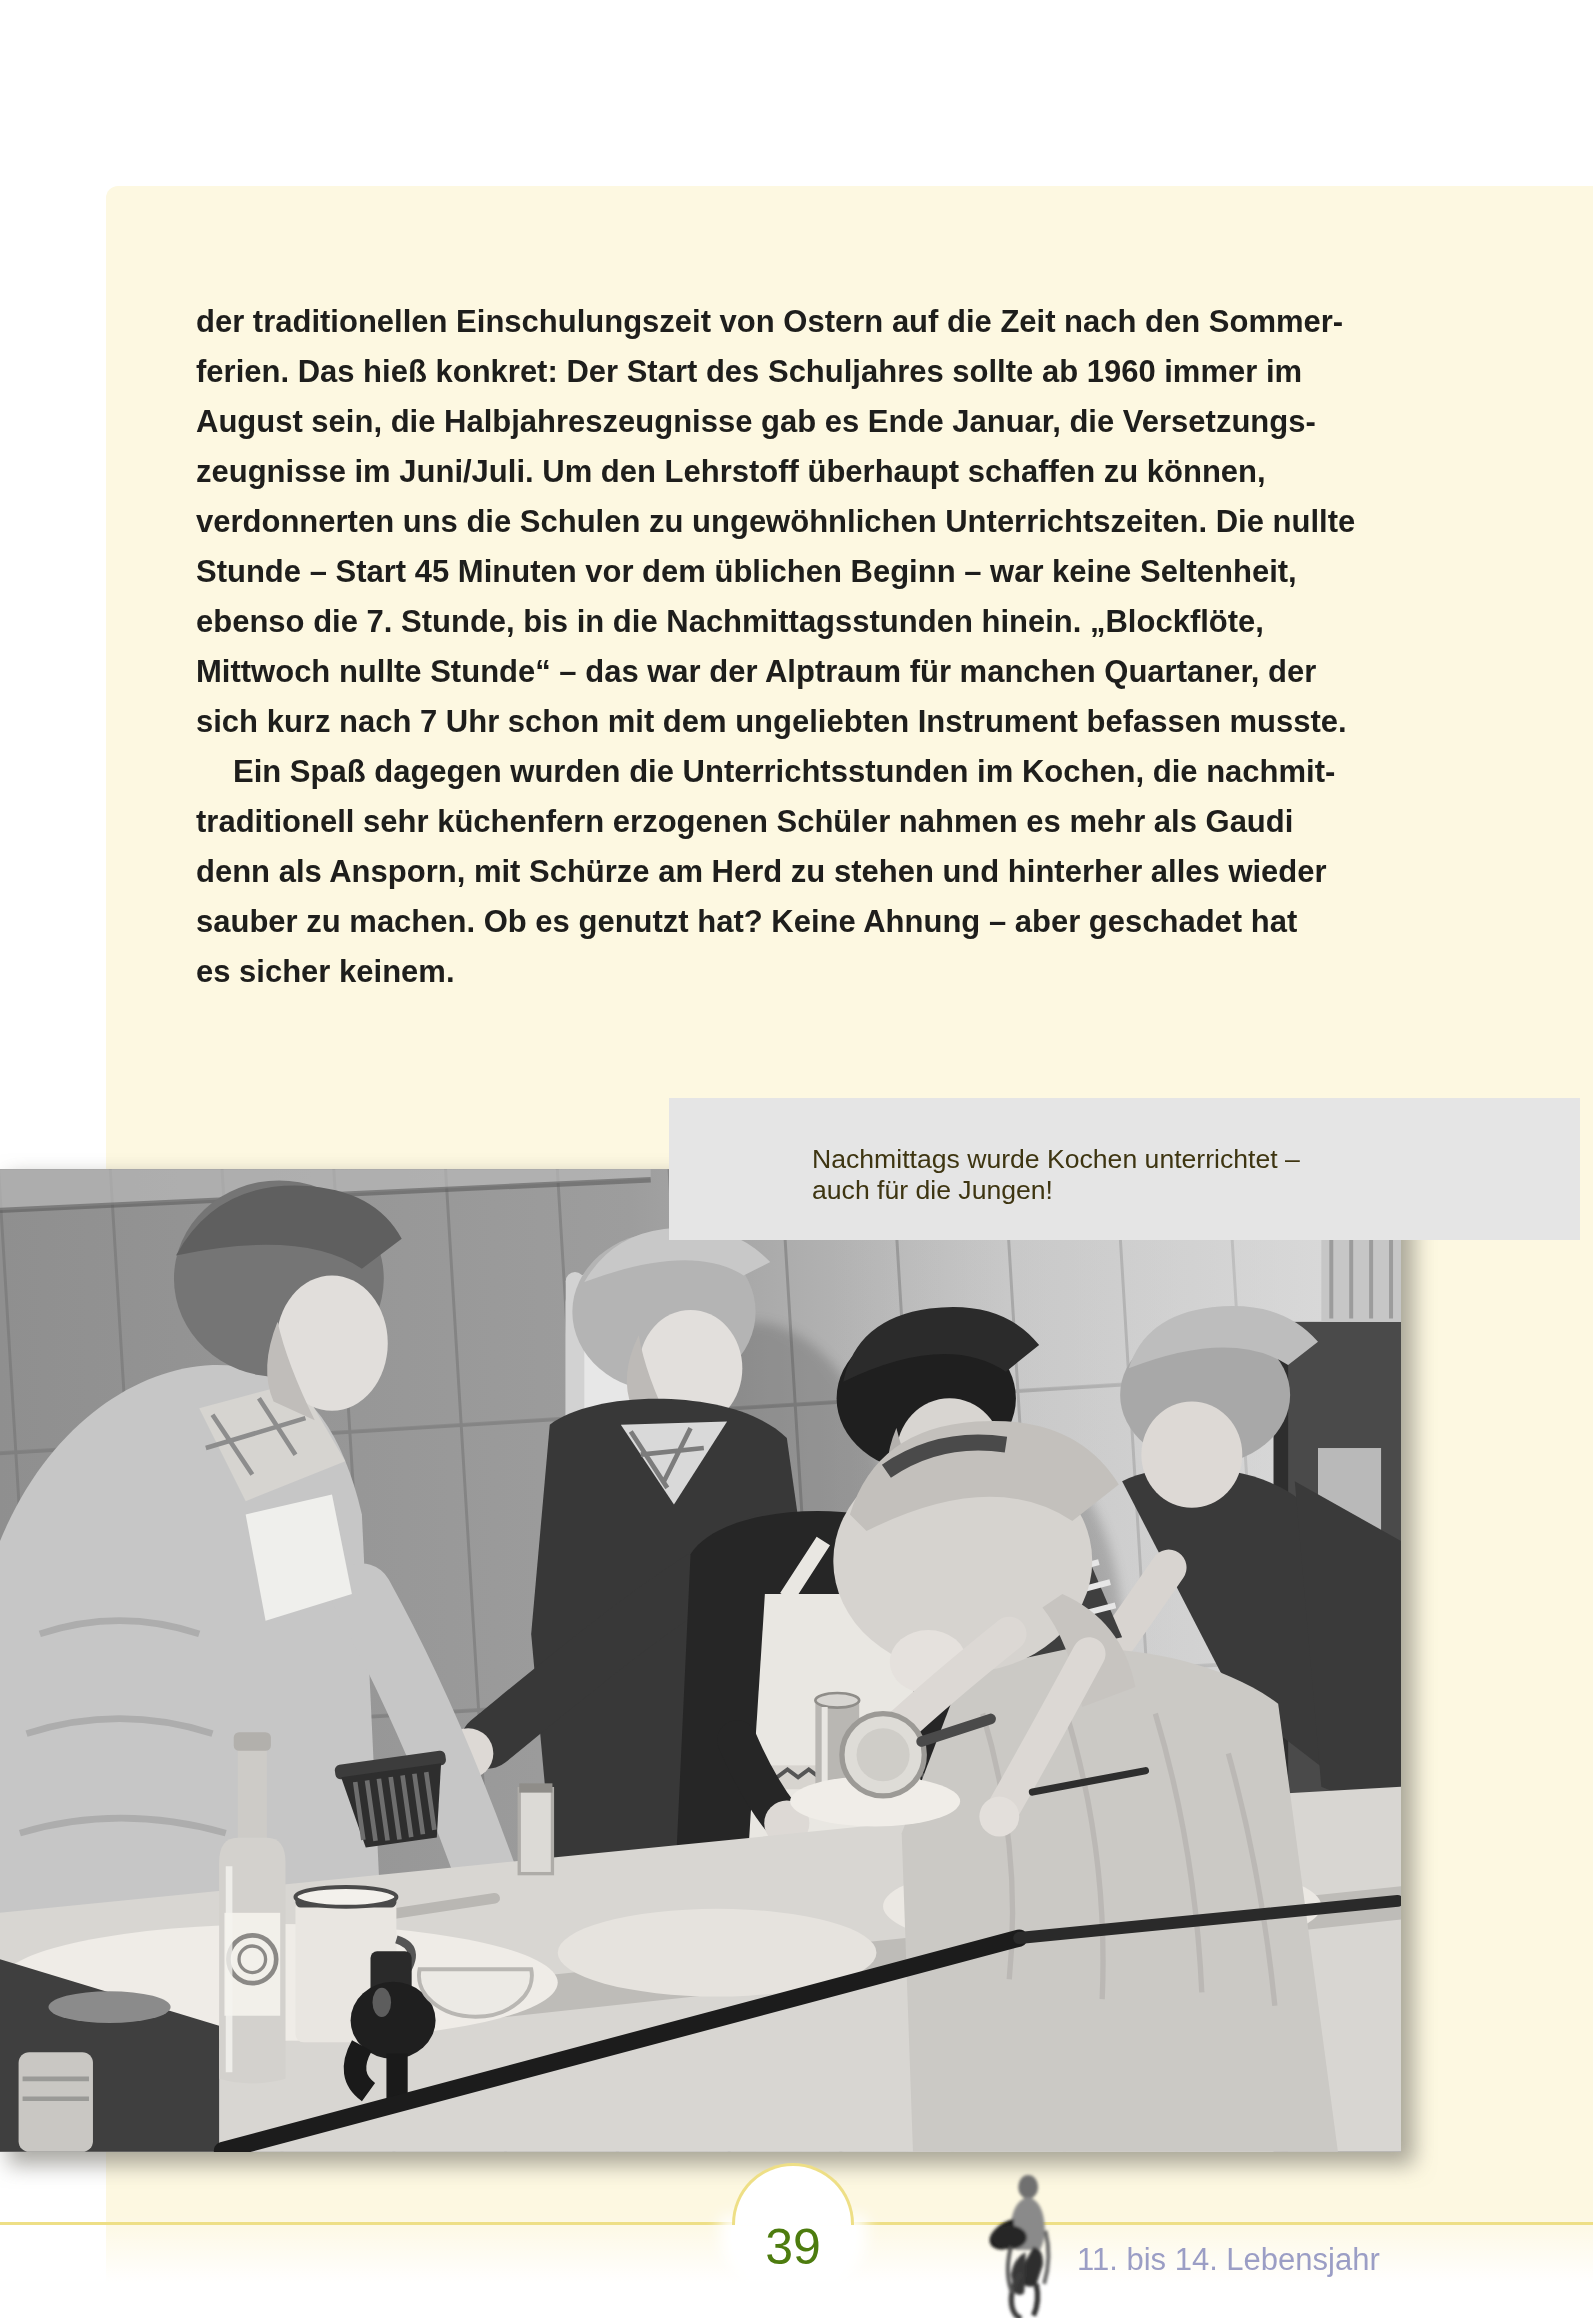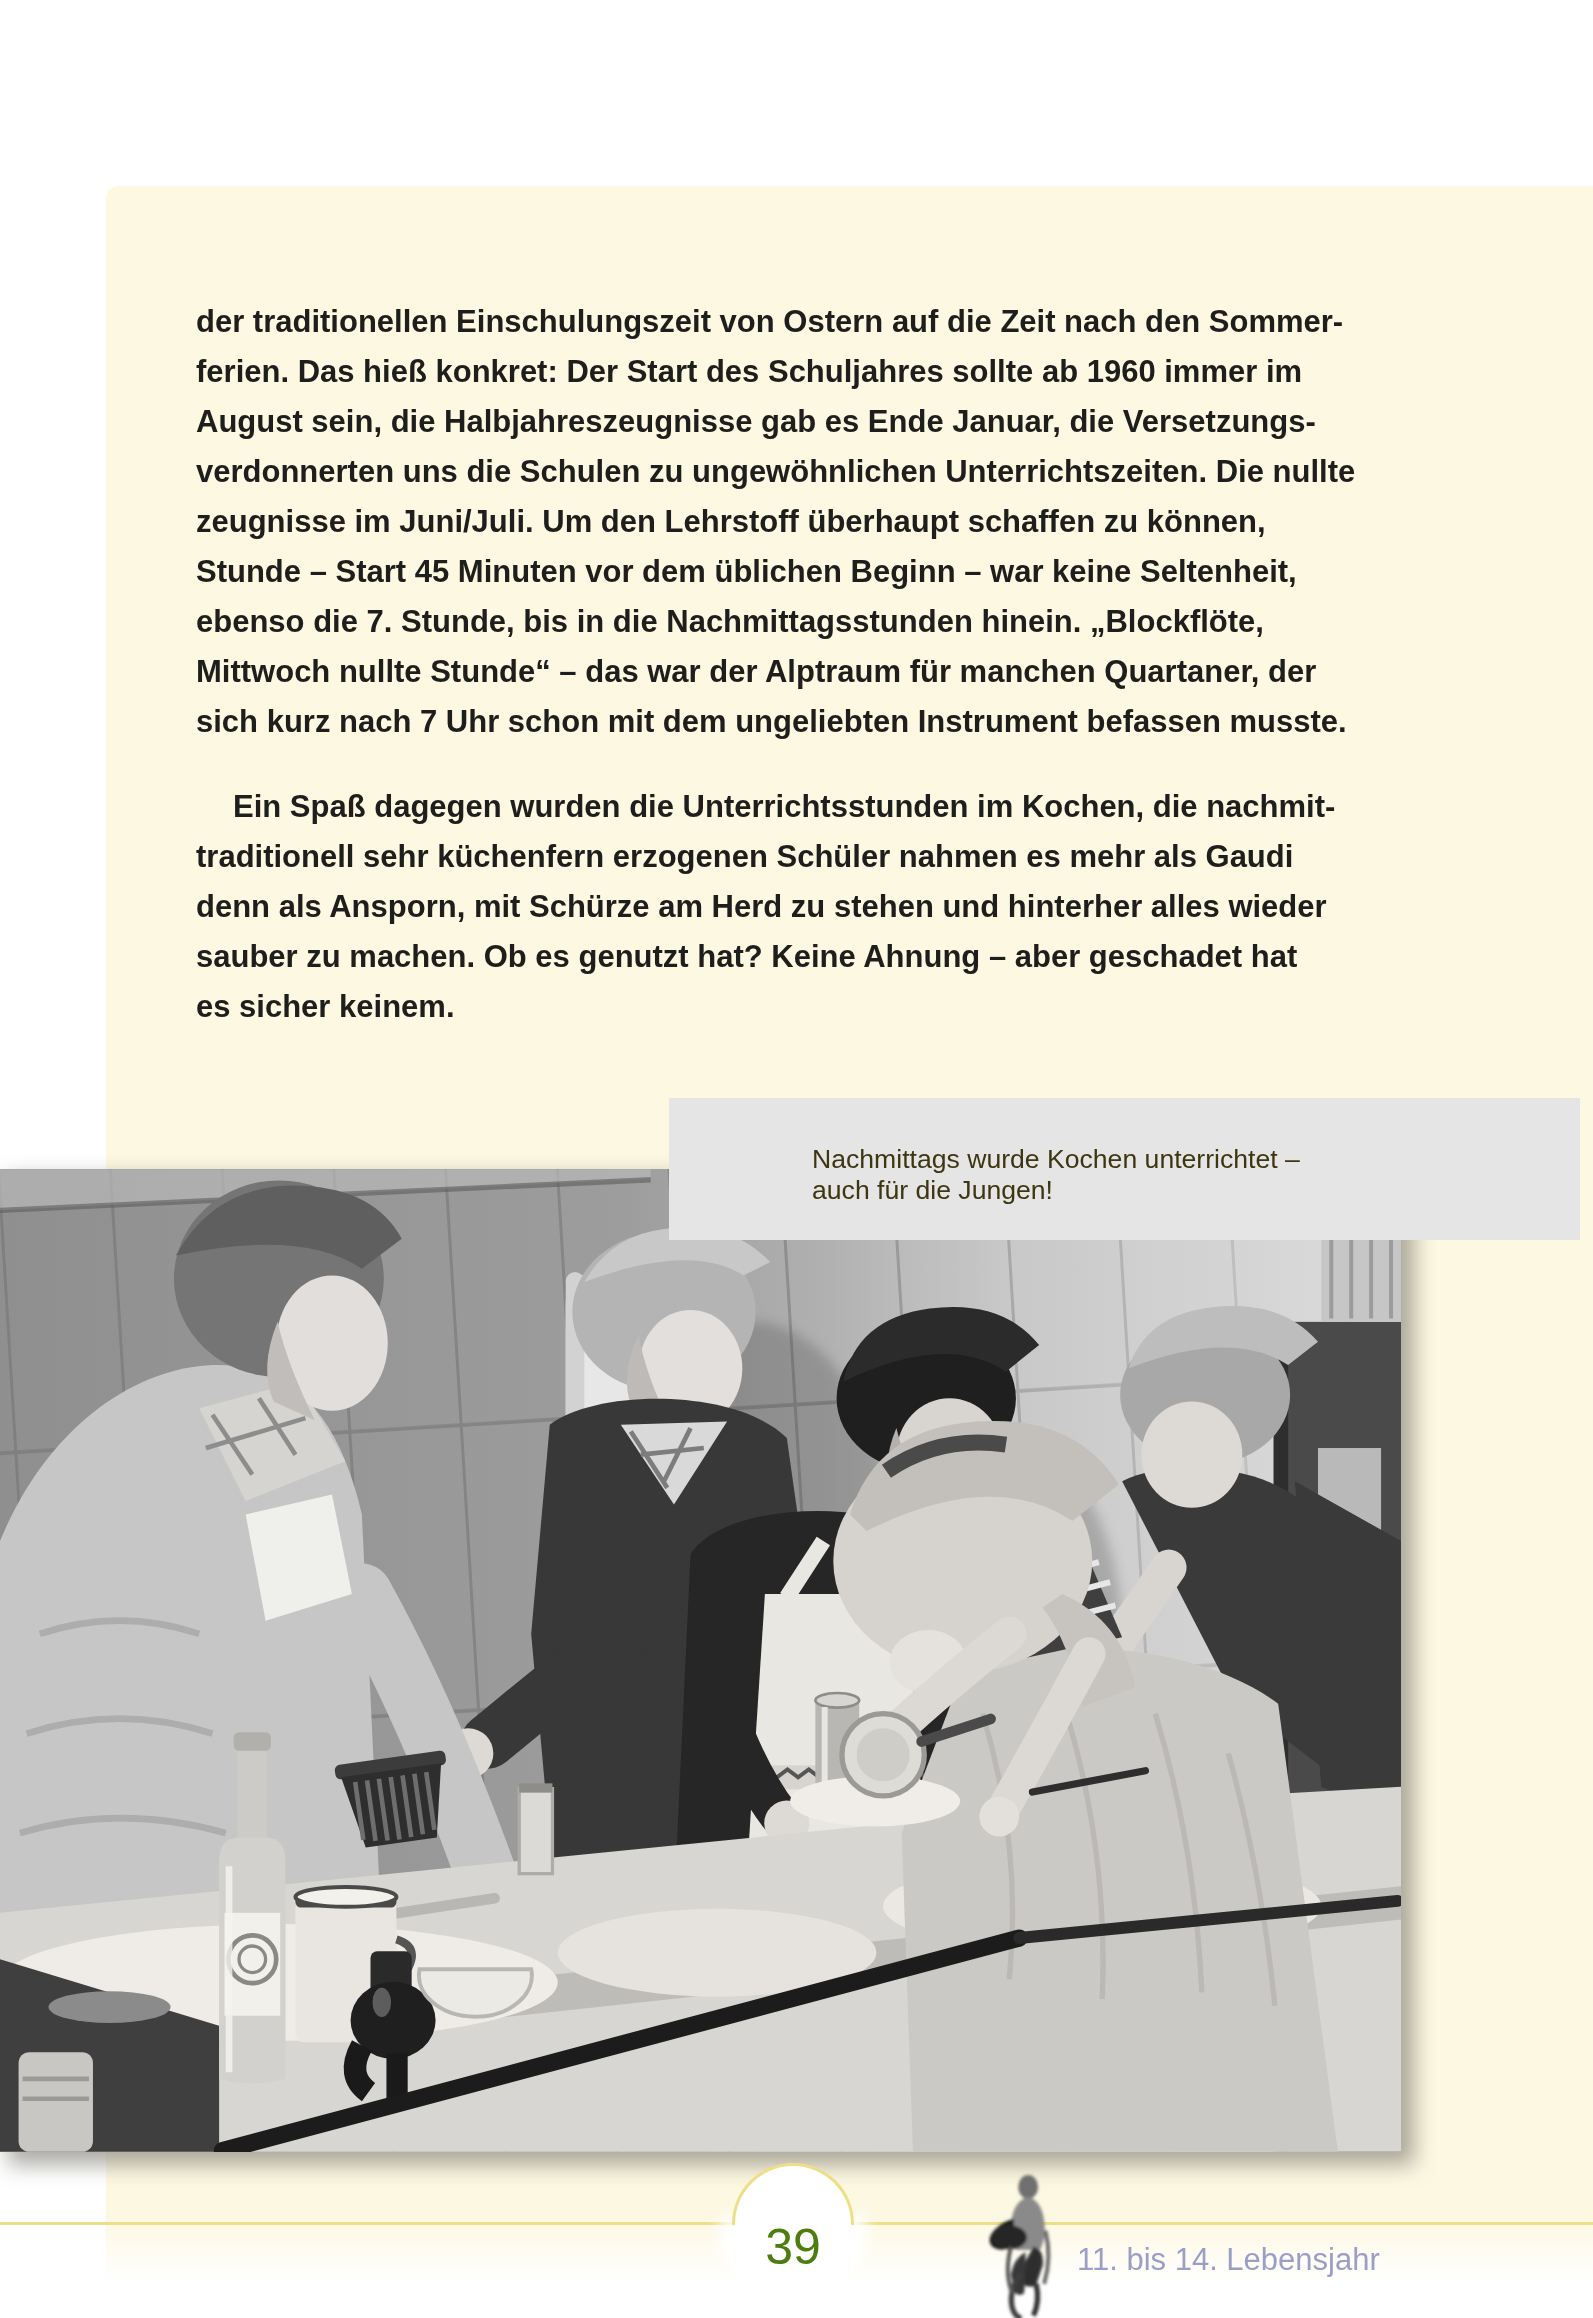--- a/index.html
+++ b/index.html
@@ -15,21 +15,21 @@
   .bottom-fade{
     position:absolute;left:0;top:2215px;width:1594px;height:74px;
     background:linear-gradient(to bottom, rgba(255,255,255,0) 0%, #ffffff 92%);
     z-index:5;
   }
   .bodytext{
     position:absolute;left:196px;top:297px;width:1202px;
     font-size:31px;line-height:50px;color:#1e1e1c;z-index:2;font-weight:bold;
   }
   .bodytext .line{white-space:nowrap;}
-  .bodytext .indent{text-indent:37px;margin-top:35px;}
+  .bodytext .indent{text-indent:37px;}
   .caption-box{
     position:absolute;left:669px;top:1098px;width:911px;height:142px;
     background:#e5e5e5;z-index:4;
   }
   .caption-text{
     position:absolute;left:143px;top:46px;
     font-size:26.6px;line-height:31px;color:#3e3511;
   }
   .photo{
     position:absolute;left:0;top:1169px;width:1401px;height:983px;z-index:3;
@@ -65,22 +65,22 @@
 </style>
 </head>
 <body>
 
 <div class="panel"></div>
 
 <div class="bodytext">
   <div class="line">der traditionellen Einschulungszeit von Ostern auf die Zeit nach den Sommer-</div>
   <div class="line">ferien. Das hieß konkret: Der Start des Schuljahres sollte ab 1960 immer im</div>
   <div class="line">August sein, die Halbjahreszeugnisse gab es Ende Januar, die Versetzungs-</div>
+  <div class="line">zeugnisse im Juni/Juli. Um den Lehrstoff überhaupt schaffen zu können,</div>
   <div class="line">verdonnerten uns die Schulen zu ungewöhnlichen Unterrichtszeiten. Die nullte</div>
-  <div class="line">zeugnisse im Juni/Juli. Um den Lehrstoff überhaupt schaffen zu können,</div>
   <div class="line">Stunde – Start 45 Minuten vor dem üblichen Beginn – war keine Seltenheit,</div>
   <div class="line">ebenso die 7. Stunde, bis in die Nachmittagsstunden hinein. „Blockflöte,</div>
   <div class="line">Mittwoch nullte Stunde“ – das war der Alptraum für manchen Quartaner, der</div>
   <div class="line">sich kurz nach 7 Uhr schon mit dem ungeliebten Instrument befassen musste.</div>
   <div class="line indent">Ein Spaß dagegen wurden die Unterrichtsstunden im Kochen, die nachmit-</div>
   <div class="line">traditionell sehr küchenfern erzogenen Schüler nahmen es mehr als Gaudi</div>
   <div class="line">denn als Ansporn, mit Schürze am Herd zu stehen und hinterher alles wieder</div>
   <div class="line">sauber zu machen. Ob es genutzt hat? Keine Ahnung – aber geschadet hat</div>
   <div class="line">es sicher keinem.</div>
 </div>

